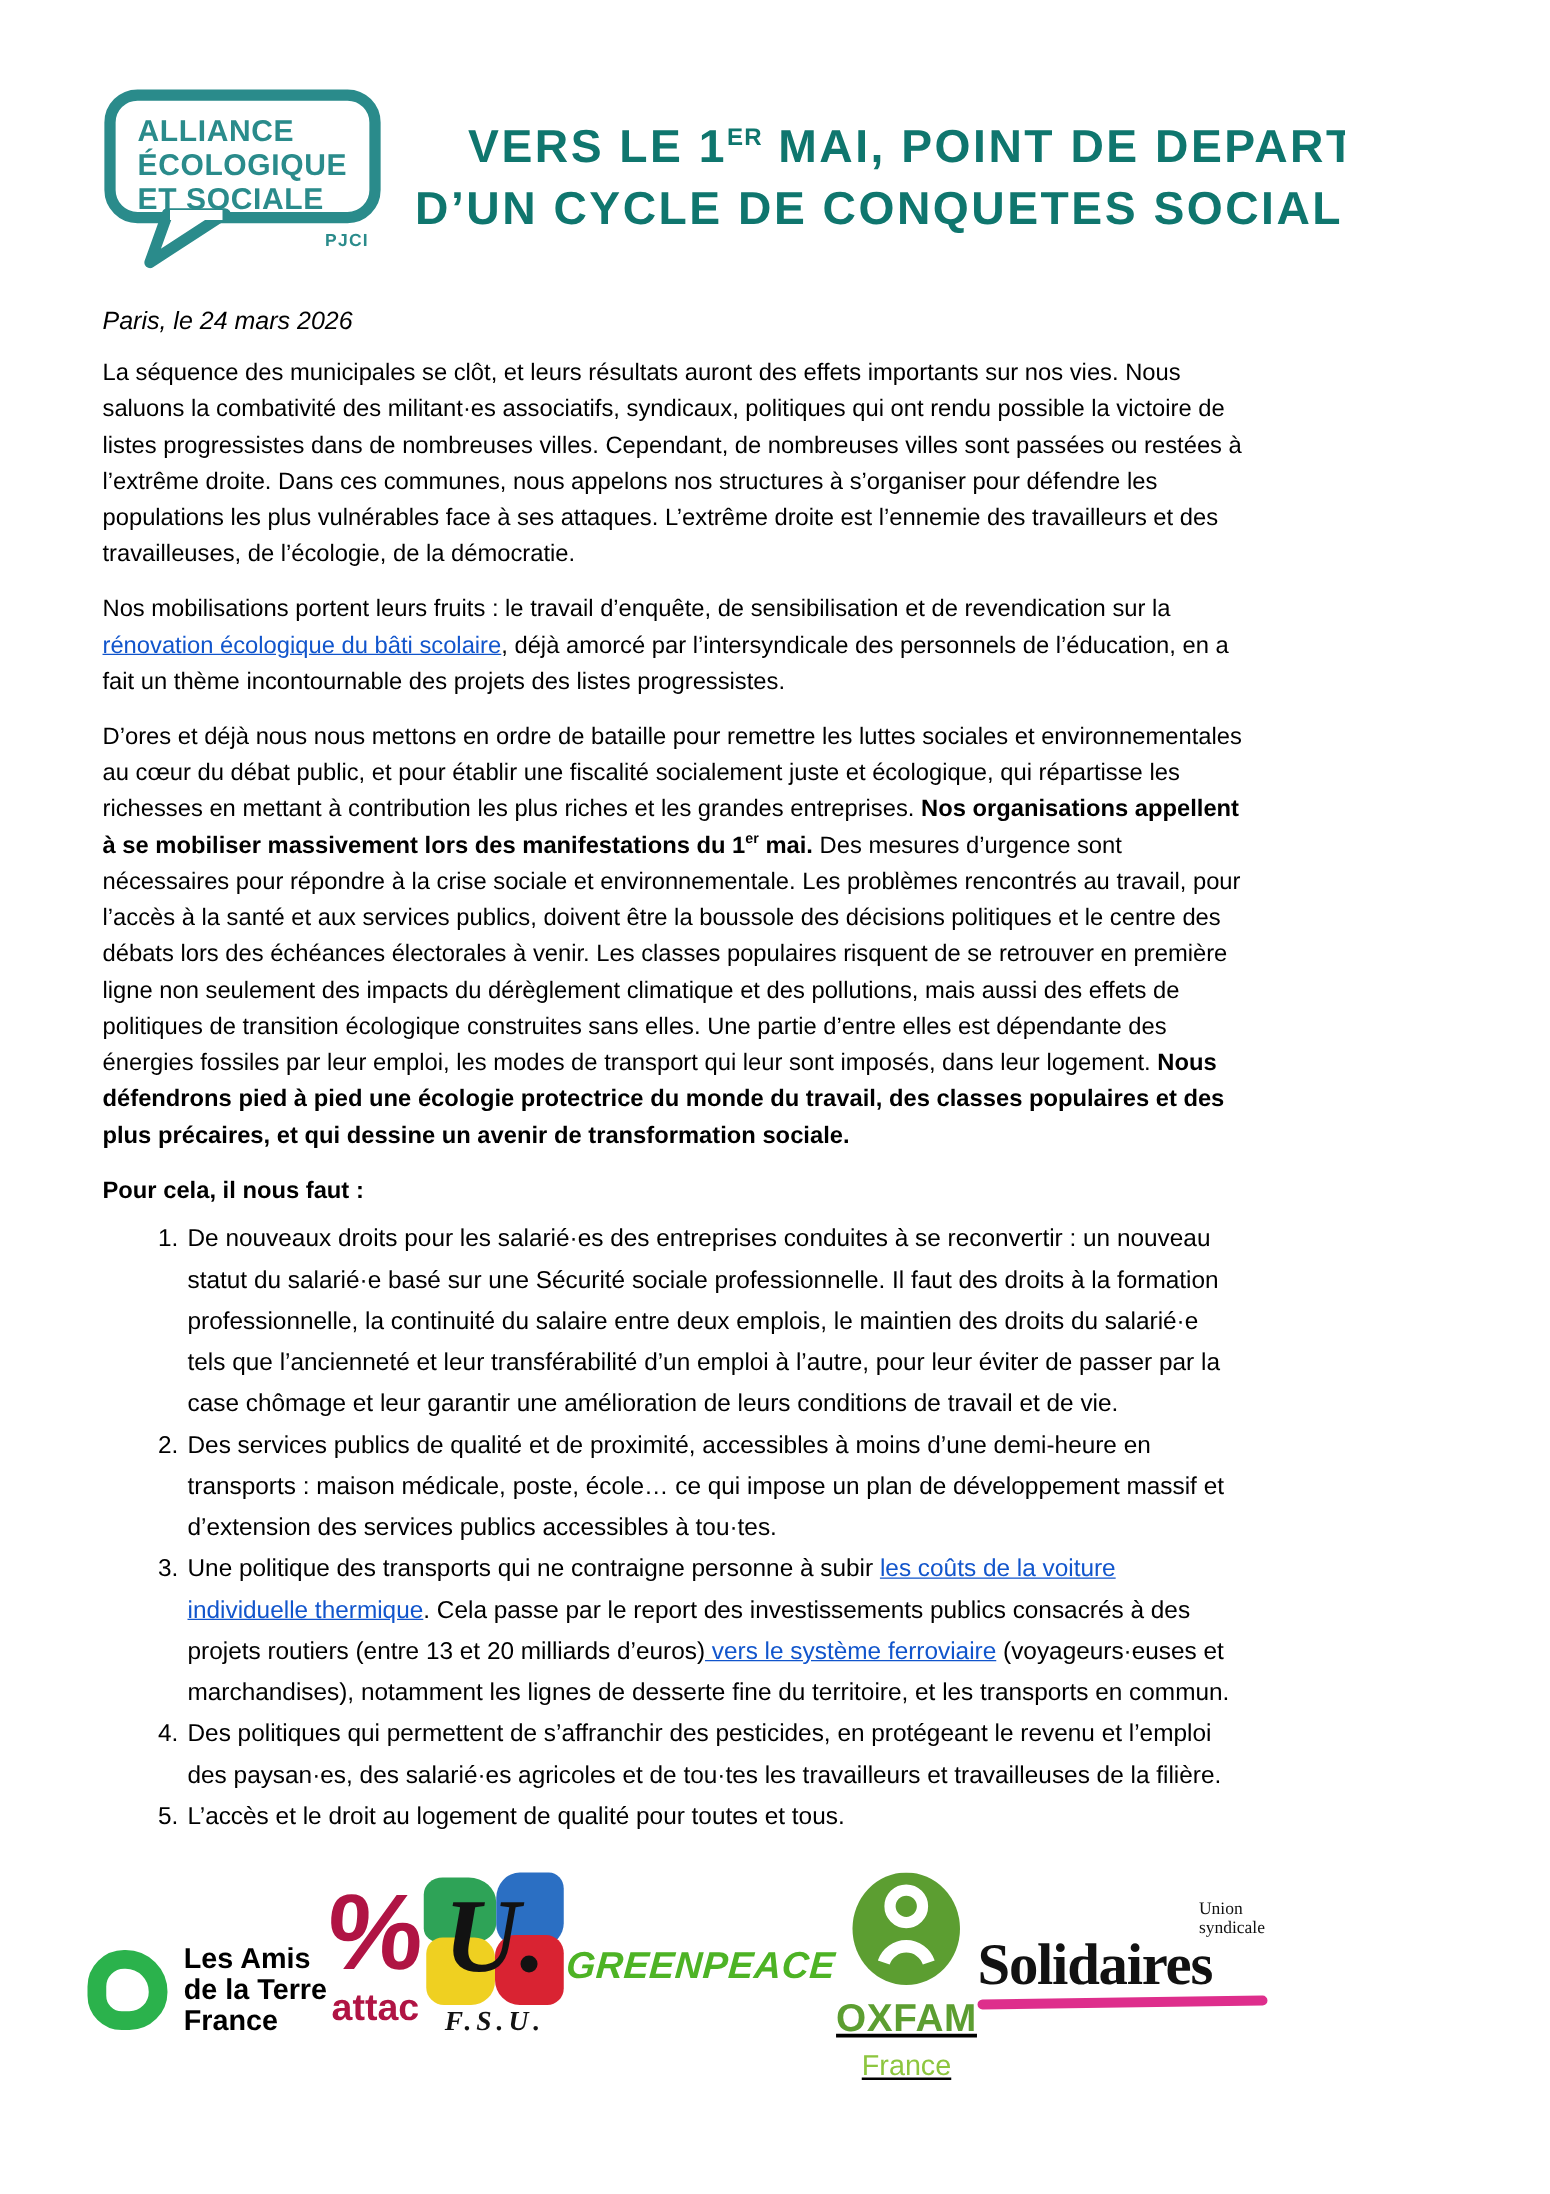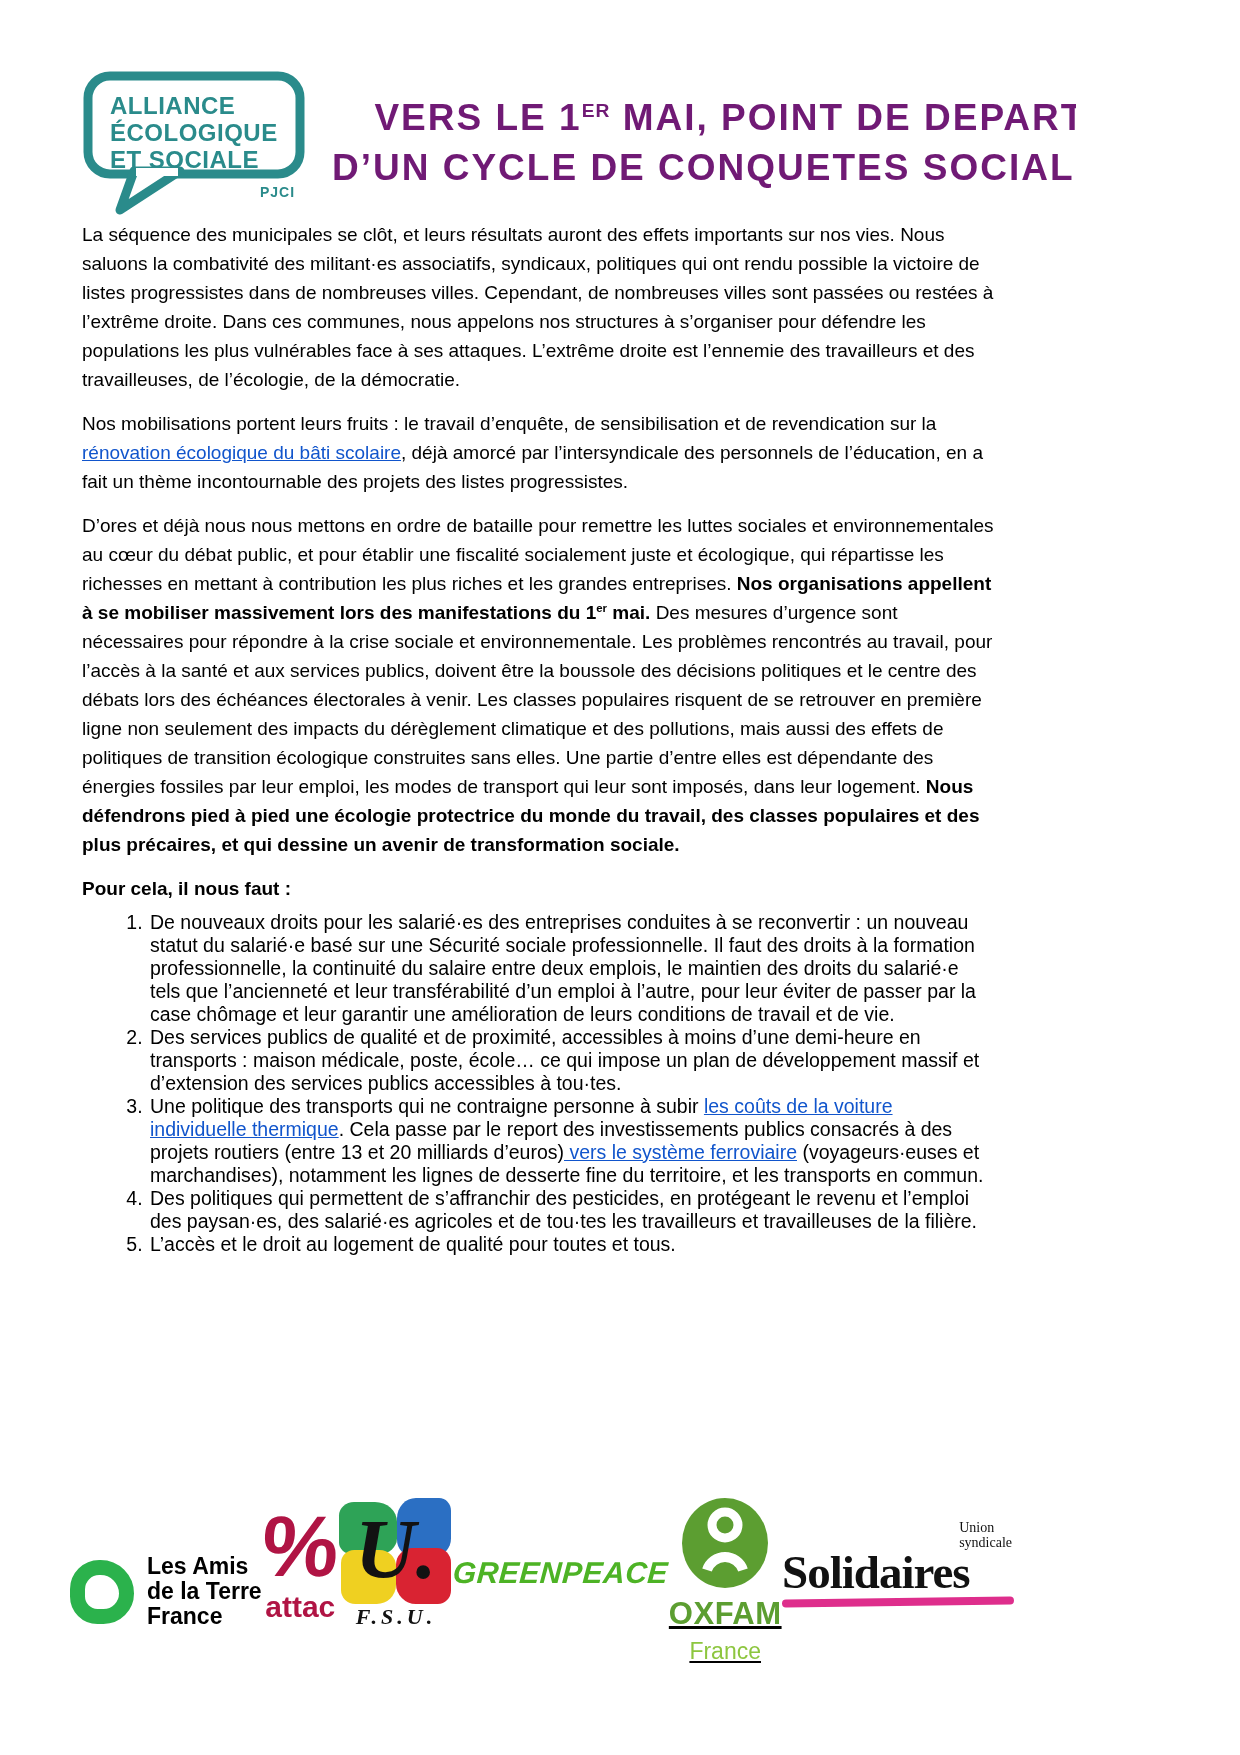--- a/index.html
+++ b/index.html
@@ -13,33 +13,33 @@
   .brand { position: relative; width: 250px; height: 150px; flex-shrink: 0; }
   .bubble-svg { position: absolute; left: 0; top: 0; }
   .brand-text {
     position: absolute; left: 28px; top: 22px;
     color: #2A8B8B; font-weight: 700; font-size: 24px; line-height: 27px; letter-spacing: 0.5px;
   }
   .brand-sub { position: absolute; left: 178px; top: 114px; color: #2A8B8B; font-weight: 700; font-size: 14px; letter-spacing: 1px; }
   .title-block { flex: 1; padding-top: 16px; text-align: center; }
   .title-line {
     font-size: 37px; font-weight: 800; letter-spacing: 2px; line-height: 50px;
-    color: #701a75; white-space: nowrap;
+    color: #0f766e; white-space: nowrap;
   }
   .title-line sup { font-size: 0.52em; vertical-align: super; letter-spacing: 1px; }
   
   .content { margin: 0 82px; }
   .dateline { margin: 26px 0 15px 0; font-style: italic; font-size: 20px; }
   #paragraphs p, .list-intro { margin: 0 0 15px 0; font-size: 19px; line-height: 29px; }
   .list-intro { font-weight: 700; margin-bottom: 0; }
   #paragraphs .bold, .bold { font-weight: 700; }
   a.doc-link { color: #1155CC; text-decoration: underline; cursor: pointer; }
   sup.run-sup { font-size: 0.6em; vertical-align: super; line-height: 0; }
   ol#demands-list { margin: 8px 0 0 0; padding-left: 66px; }
-  ol#demands-list li { font-size: 19.5px; line-height: 23px; margin: 0; padding-left: 2px; }
+  ol#demands-list li { font-size: 19.5px; line-height: 33px; margin: 0; padding-left: 2px; }
   
   .logos {
     position: absolute; left: 70px; right: 62px; top: 1498px;
     display: flex; justify-content: space-between; align-items: flex-start;
   }
   .logo { flex-shrink: 0; }
   
   .amis { display: flex; align-items: center; margin-top: 56px; }
   .amis-ring { width: 64px; height: 64px; border: 15px solid #2BB24C; border-radius: 48% 55% 50% 45%; display: inline-block; }
   .amis-text { margin-left: 13px; font-weight: 700; font-size: 23px; line-height: 25px; color: #000; }
@@ -97,20 +97,21 @@
       </div>
       <div class="brand-sub">PJCI</div>
     </div>
     <div class="title-block">
       <div class="title-line"><span>VERS LE 1</span><sup>ER</sup><span> MAI, POINT DE DEPART</span></div>
       <div class="title-line">D’UN CYCLE DE CONQUETES SOCIALES</div>
     </div>
   </div>
 
   <div class="content">
+    <p class="dateline">Paris, le 24 mars 2026</p>
     <div id="paragraphs">
         <p><span>La séquence des municipales se clôt, et leurs résultats auront des effets importants sur nos vies. Nous saluons la combativité des militant·es associatifs, syndicaux, politiques qui ont rendu possible la victoire de listes progressistes dans de nombreuses villes. Cependant, de nombreuses villes sont passées ou restées à l’extrême droite. Dans ces communes, nous appelons nos structures à s’organiser pour défendre les populations les plus vulnérables face à ses attaques. L’extrême droite est l’ennemie des travailleurs et des travailleuses, de l’écologie, de la démocratie.</span></p>
         <p><span>Nos mobilisations portent leurs fruits : le travail d’enquête, de sensibilisation et de revendication sur la </span><a class="doc-link" href="#">rénovation écologique du bâti scolaire</a><span>, déjà amorcé par l’intersyndicale des personnels de l’éducation, en a fait un thème incontournable des projets des listes progressistes.</span></p>
         <p><span>D’ores et déjà nous nous mettons en ordre de bataille pour remettre les luttes sociales et environnementales au cœur du débat public, et pour établir une fiscalité socialement juste et écologique, qui répartisse les richesses en mettant à contribution les plus riches et les grandes entreprises. </span><span class="bold">Nos organisations appellent à se mobiliser massivement lors des manifestations du 1</span><span class="bold"><sup class="run-sup">er</sup></span><span class="bold"> mai.</span><span> Des mesures d’urgence sont nécessaires pour répondre à la crise sociale et environnementale. Les problèmes rencontrés au travail, pour l’accès à la santé et aux services publics, doivent être la boussole des décisions politiques et le centre des débats lors des échéances électorales à venir. Les classes populaires risquent de se retrouver en première ligne non seulement des impacts du dérèglement climatique et des pollutions, mais aussi des effets de politiques de transition écologique construites sans elles. Une partie d’entre elles est dépendante des énergies fossiles par leur emploi, les modes de transport qui leur sont imposés, dans leur logement. </span><span class="bold">Nous défendrons pied à pied une écologie protectrice du monde du travail, des classes populaires et des plus précaires, et qui dessine un avenir de transformation sociale.</span></p>
       </div>
     <p class="list-intro" id="list-intro"><span class="bold">Pour cela, il nous faut :</span></p>
     <ol id="demands-list">
         <li><span>De nouveaux droits pour les salarié·es des entreprises conduites à se reconvertir : un nouveau statut du salarié·e basé sur une Sécurité sociale professionnelle. Il faut des droits à la formation professionnelle, la continuité du salaire entre deux emplois, le maintien des droits du salarié·e tels que l’ancienneté et leur transférabilité d’un emploi à l’autre, pour leur éviter de passer par la case chômage et leur garantir une amélioration de leurs conditions de travail et de vie.</span></li>
         <li><span>Des services publics de qualité et de proximité, accessibles à moins d’une demi-heure en transports : maison médicale, poste, école… ce qui impose un plan de développement massif et d’extension des services publics accessibles à tou·tes.</span></li>
         <li><span>Une politique des transports qui ne contraigne personne à subir </span><a class="doc-link" href="#">les coûts de la voiture individuelle thermique</a><span>. Cela passe par le report des investissements publics consacrés à des projets routiers (entre 13 et 20 milliards d’euros)</span><a class="doc-link" href="#"> vers le système ferroviaire</a><span> (voyageurs·euses et marchandises), notamment les lignes de desserte fine du territoire, et les transports en commun.</span></li>

